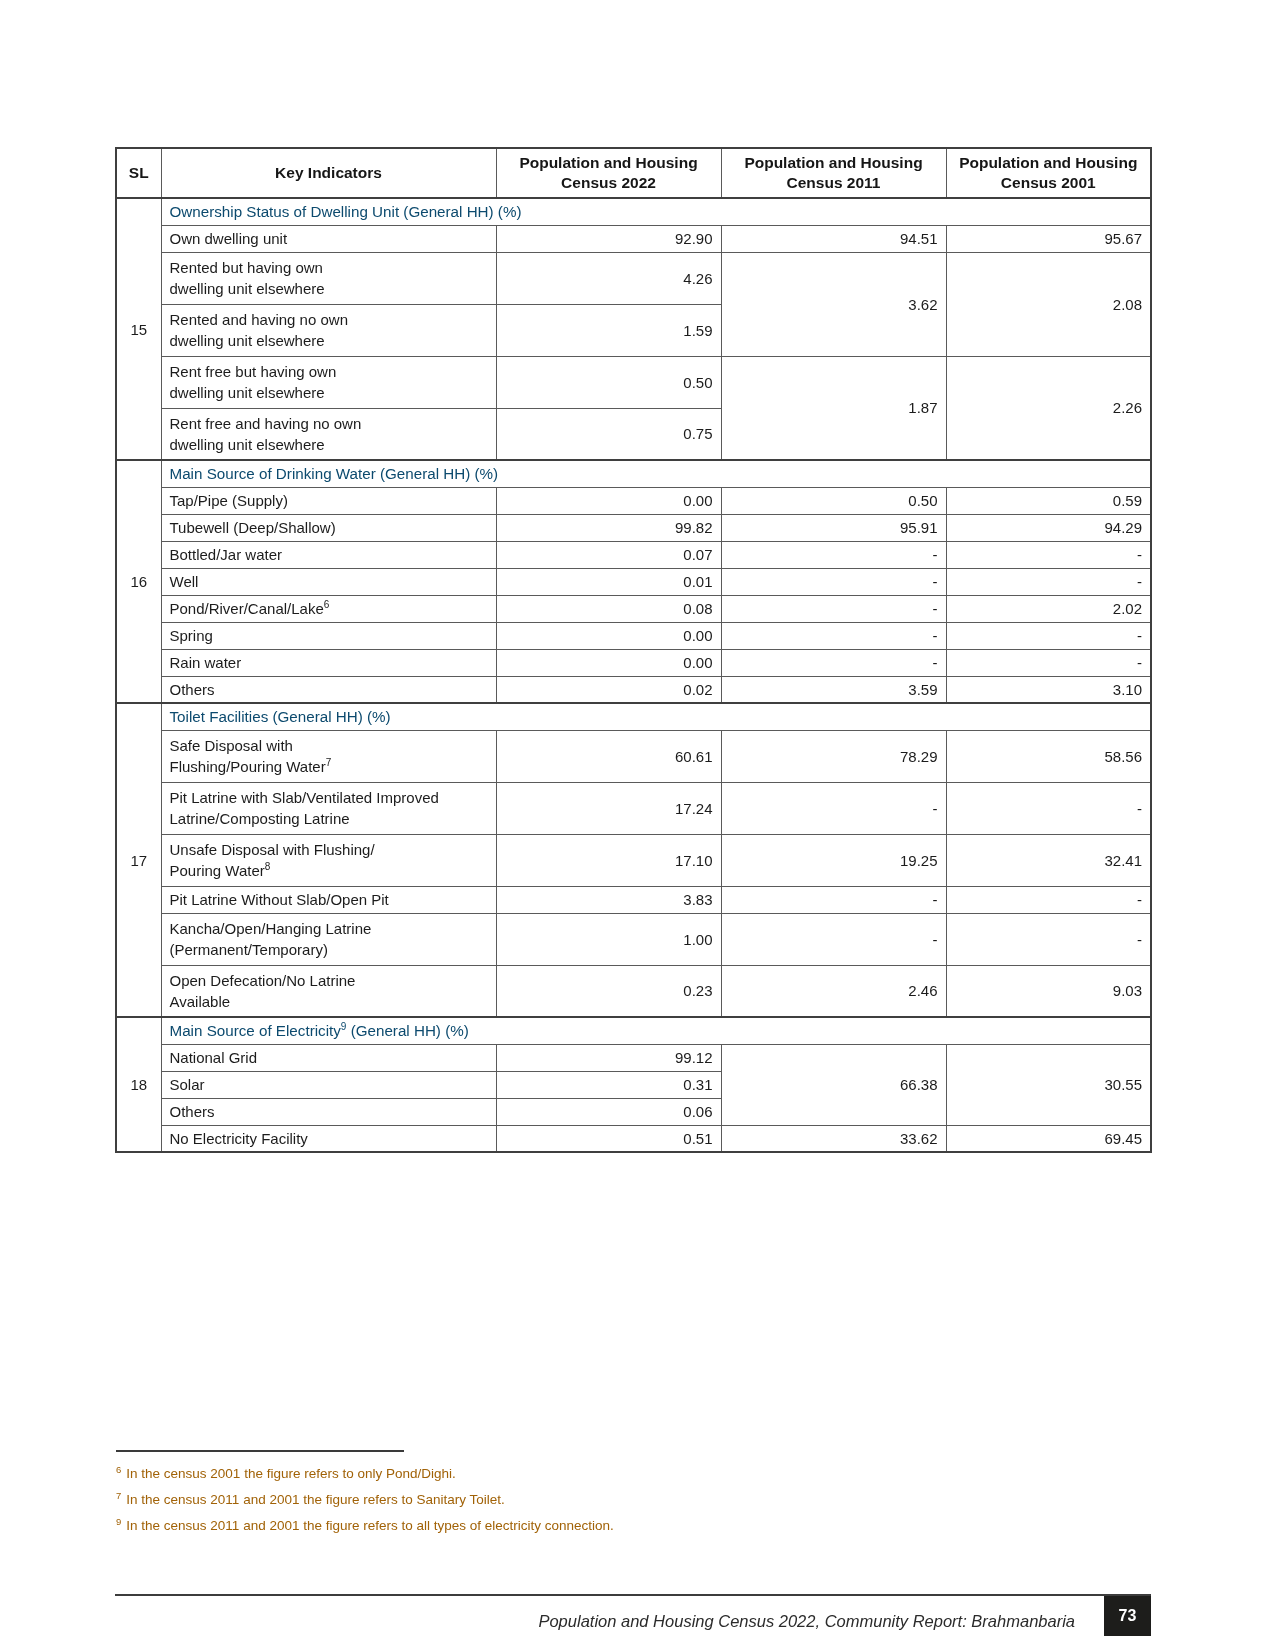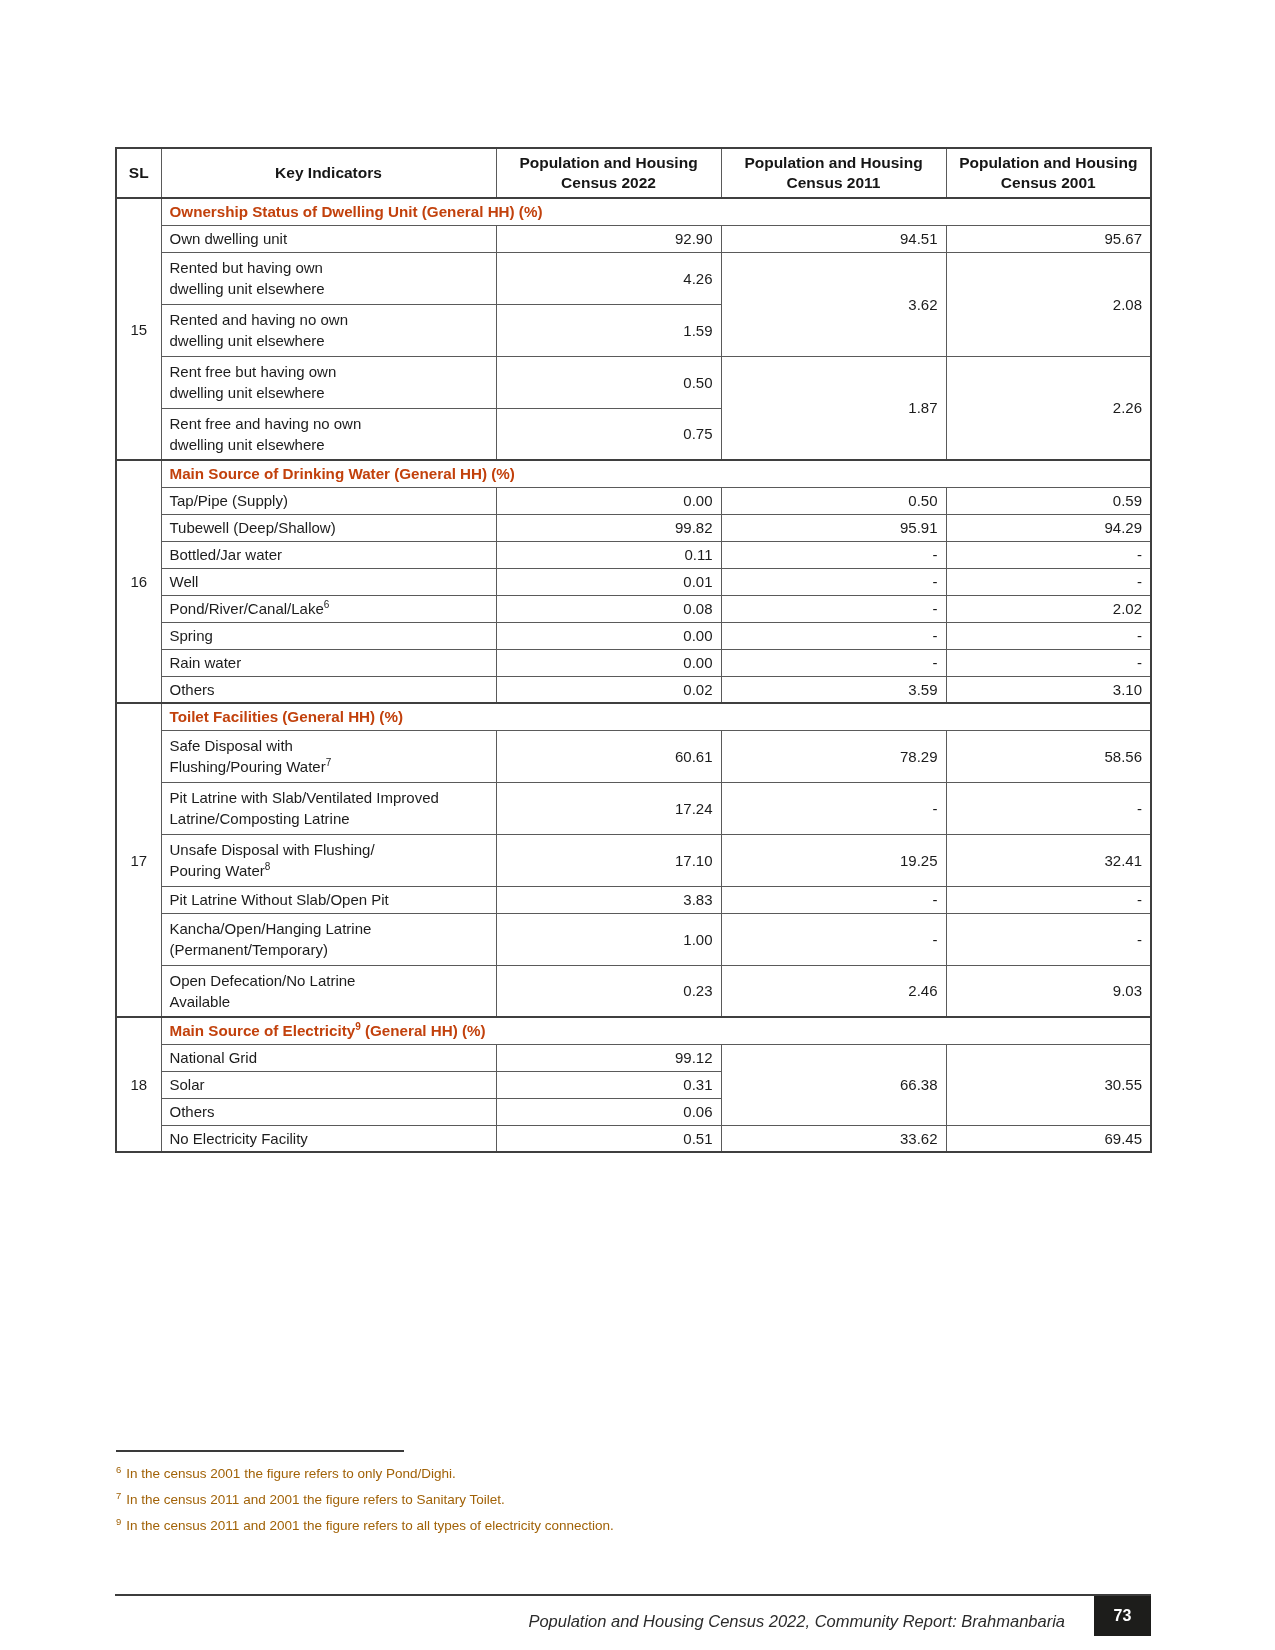--- a/index.html
+++ b/index.html
@@ -19,21 +19,21 @@
   }
   table.census thead th {
     height:44px; font-size:15.5px; font-weight:bold; text-align:center;
     line-height:1.28; border-bottom:2.4px solid #3f3f3f; color:#161616;
   }
   td.sl-cell {
     text-align:center; vertical-align:top; padding-top:4px; font-size:15px;
   }
   tr.title-row > td { border-top:2.4px solid #3f3f3f; }
   tr.title-row { height:27px; }
-  td.title-cell { font-weight:bold; font-size:15.2px; color:#c2410c; }
+  td.title-cell { font-weight:normal; font-size:15.2px; color:#0c4a6e; }
   td.label-cell { font-size:15px; text-align:left; line-height:21px; }
   td.num-cell { font-size:15px; text-align:right; padding-right:11px; }
   tr.r1 { height:27px; }
   tr.r2 { height:52px; }
   sup { font-size:10px; line-height:0; }
 
   .footnotes {
     position:absolute; left:116px; top:1450px; width:640px;
     font-size:13.5px; color:#a16207;
   }
@@ -44,21 +44,21 @@
   .footer {
     position:absolute; left:115px; top:1594px; width:1036px;
     border-top:2.5px solid #3c3c3c;
     display:flex; justify-content:flex-end; align-items:center;gap:16px;
   }
   .footer-text {
     font-style:italic; font-size:16.5px; color:#2b2b2b;
     margin-top:10px; margin-right:13px; white-space:nowrap;
   }
   .page-box {
-    width:57px; height:40px; background:#1d1d1b; color:#ffffff;
+    width:47px; height:40px; background:#1d1d1b; color:#ffffff;
     display:flex; align-items:center; justify-content:center;
     font-size:16px; font-weight:bold;
   }
 </style>
 </head>
 <body>
 
 <div class="table-wrap">
   <table class="census">
     <colgroup>
@@ -119,21 +119,21 @@
           <td class="num-cell">0.59</td>
         </tr>
         <tr class="r1">
           <td class="label-cell">Tubewell (Deep/Shallow)</td>
           <td class="num-cell">99.82</td>
           <td class="num-cell">95.91</td>
           <td class="num-cell">94.29</td>
         </tr>
         <tr class="r1">
           <td class="label-cell">Bottled/Jar water</td>
-          <td class="num-cell">0.11</td>
+          <td class="num-cell">0.07</td>
           <td class="num-cell">-</td>
           <td class="num-cell">-</td>
         </tr>
         <tr class="r1">
           <td class="label-cell">Well</td>
           <td class="num-cell">0.01</td>
           <td class="num-cell">-</td>
           <td class="num-cell">-</td>
         </tr>
         <tr class="r1">

